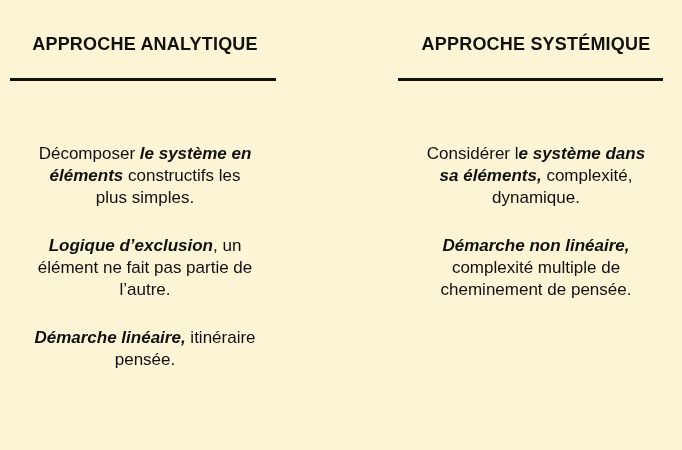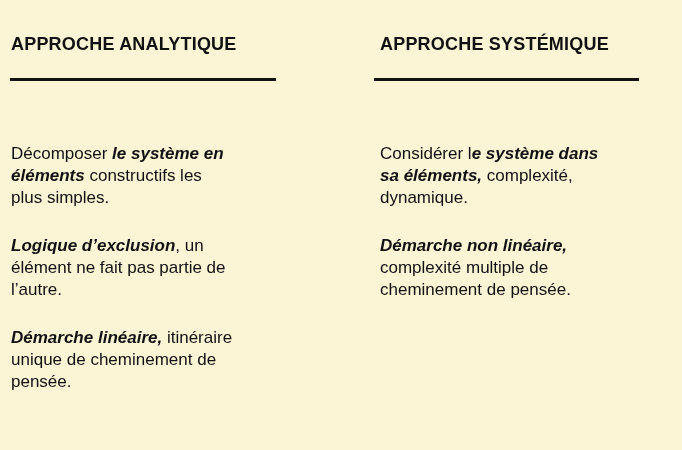--- a/index.html
+++ b/index.html
@@ -12,27 +12,28 @@
     font-family: "Liberation Sans", sans-serif;
     background: #FBF5D6;
     color: #111111;
     overflow: hidden;
   }
   .page {
     position: relative;
     width: 630px;
     height: 450px;
     background: #FBF5D6;
+    text-align: center;
   }
   .col {
     position: absolute;
     top: 33px;
   }
   .col-left  { left: 11px;  width: 268px; }
-  .col-right { left: 380px; width: 264px; }
+  .col-right { left: 404px; width: 264px; }
   .heading {
     margin: 0;
     font-size: 18px;
     font-weight: bold;
     line-height: 22px;
     letter-spacing: 0.2px;
     white-space: nowrap;
   }
   .rule {
     height: 3px;
@@ -70,21 +71,20 @@
           <span class="line"><span class="b">éléments</span><span class="r"> constructifs les</span></span>
           <span class="line"><span class="r">plus simples.</span></span>
         </p>
         <p class="para">
           <span class="line"><span class="b">Logique d’exclusion</span><span class="r">, un</span></span>
           <span class="line"><span class="r">élément ne fait pas partie de</span></span>
           <span class="line"><span class="r">l’autre.</span></span>
         </p>
         <p class="para">
           <span class="line"><span class="b">Démarche linéaire,</span><span class="r"> itinéraire</span></span>
-          <span class="line"><span class="r">unique de cheminement de</span></span>
           <span class="line"><span class="r">pensée.</span></span>
         </p>
       </div>
   </section>
 
   <section class="col col-right">
     <h2 class="heading">APPROCHE SYSTÉMIQUE</h2>
     <div class="rule" style="background: rgb(19, 19, 19);"></div>
     <div class="paras">
         <p class="para">

